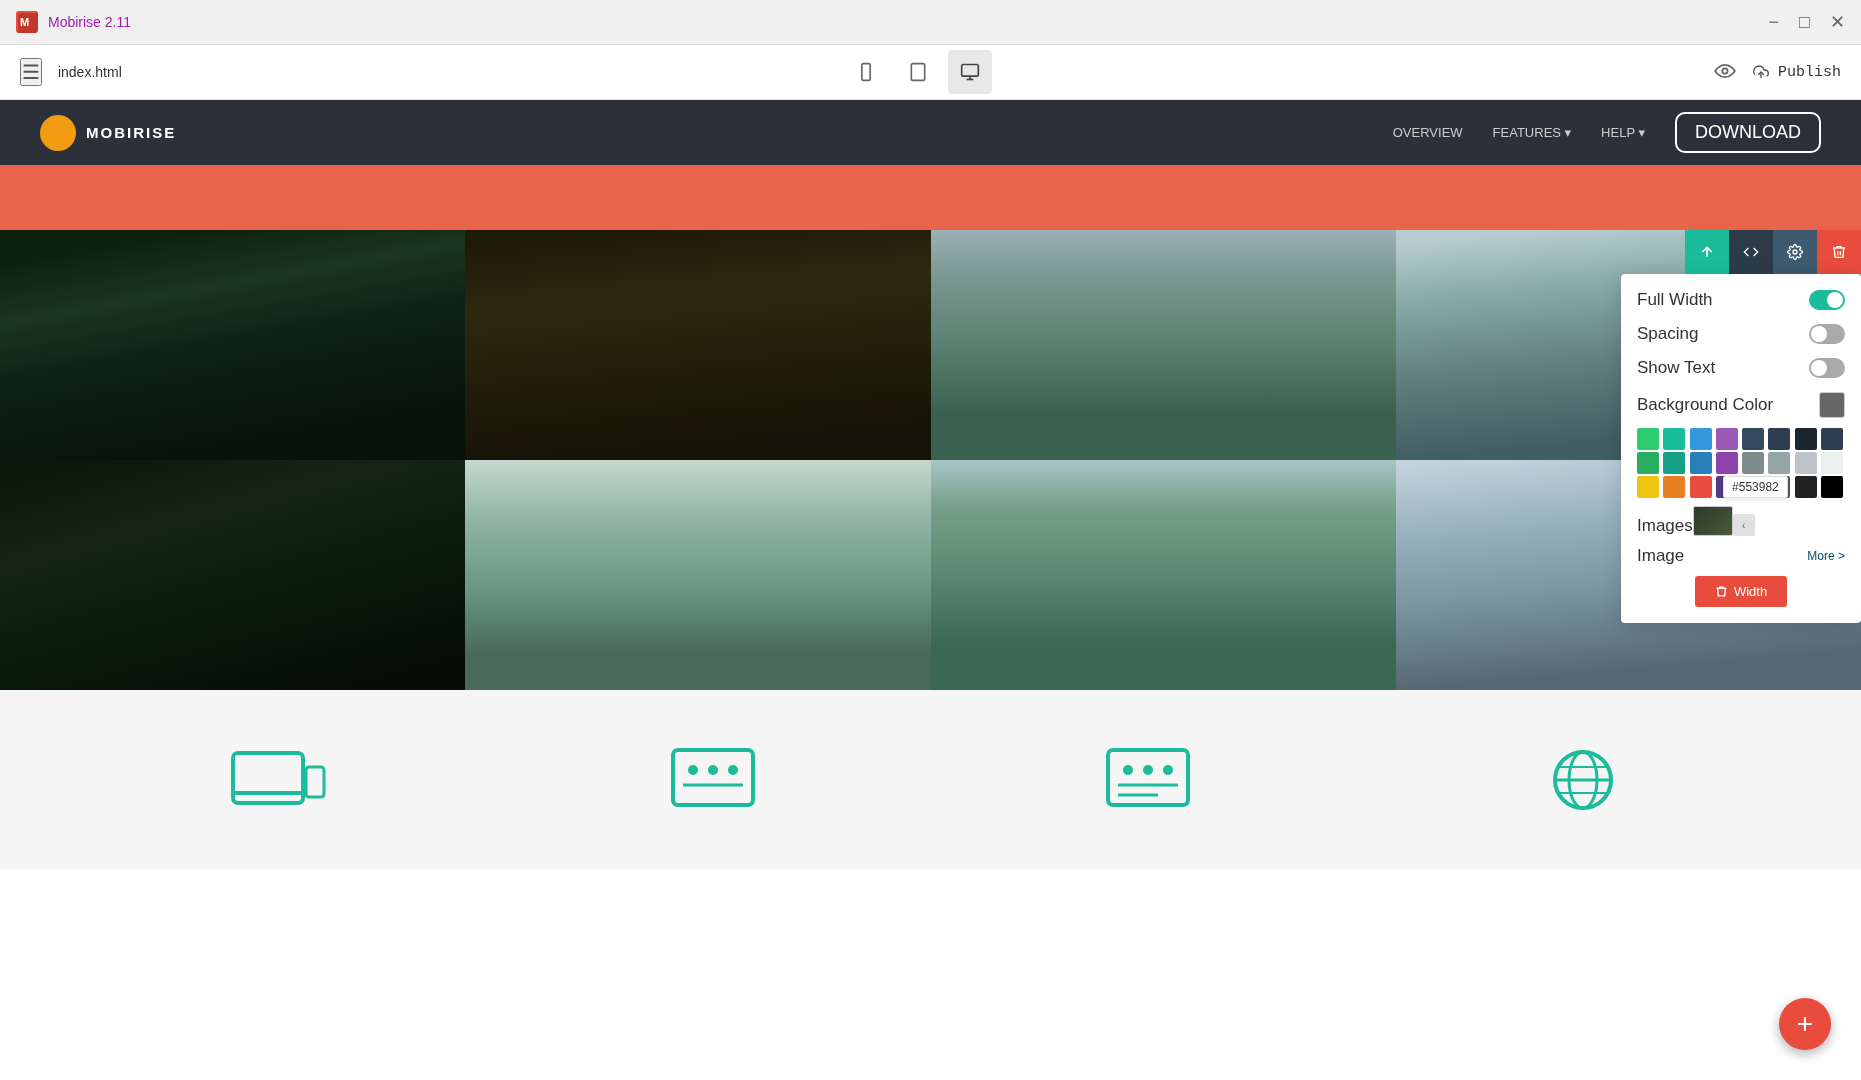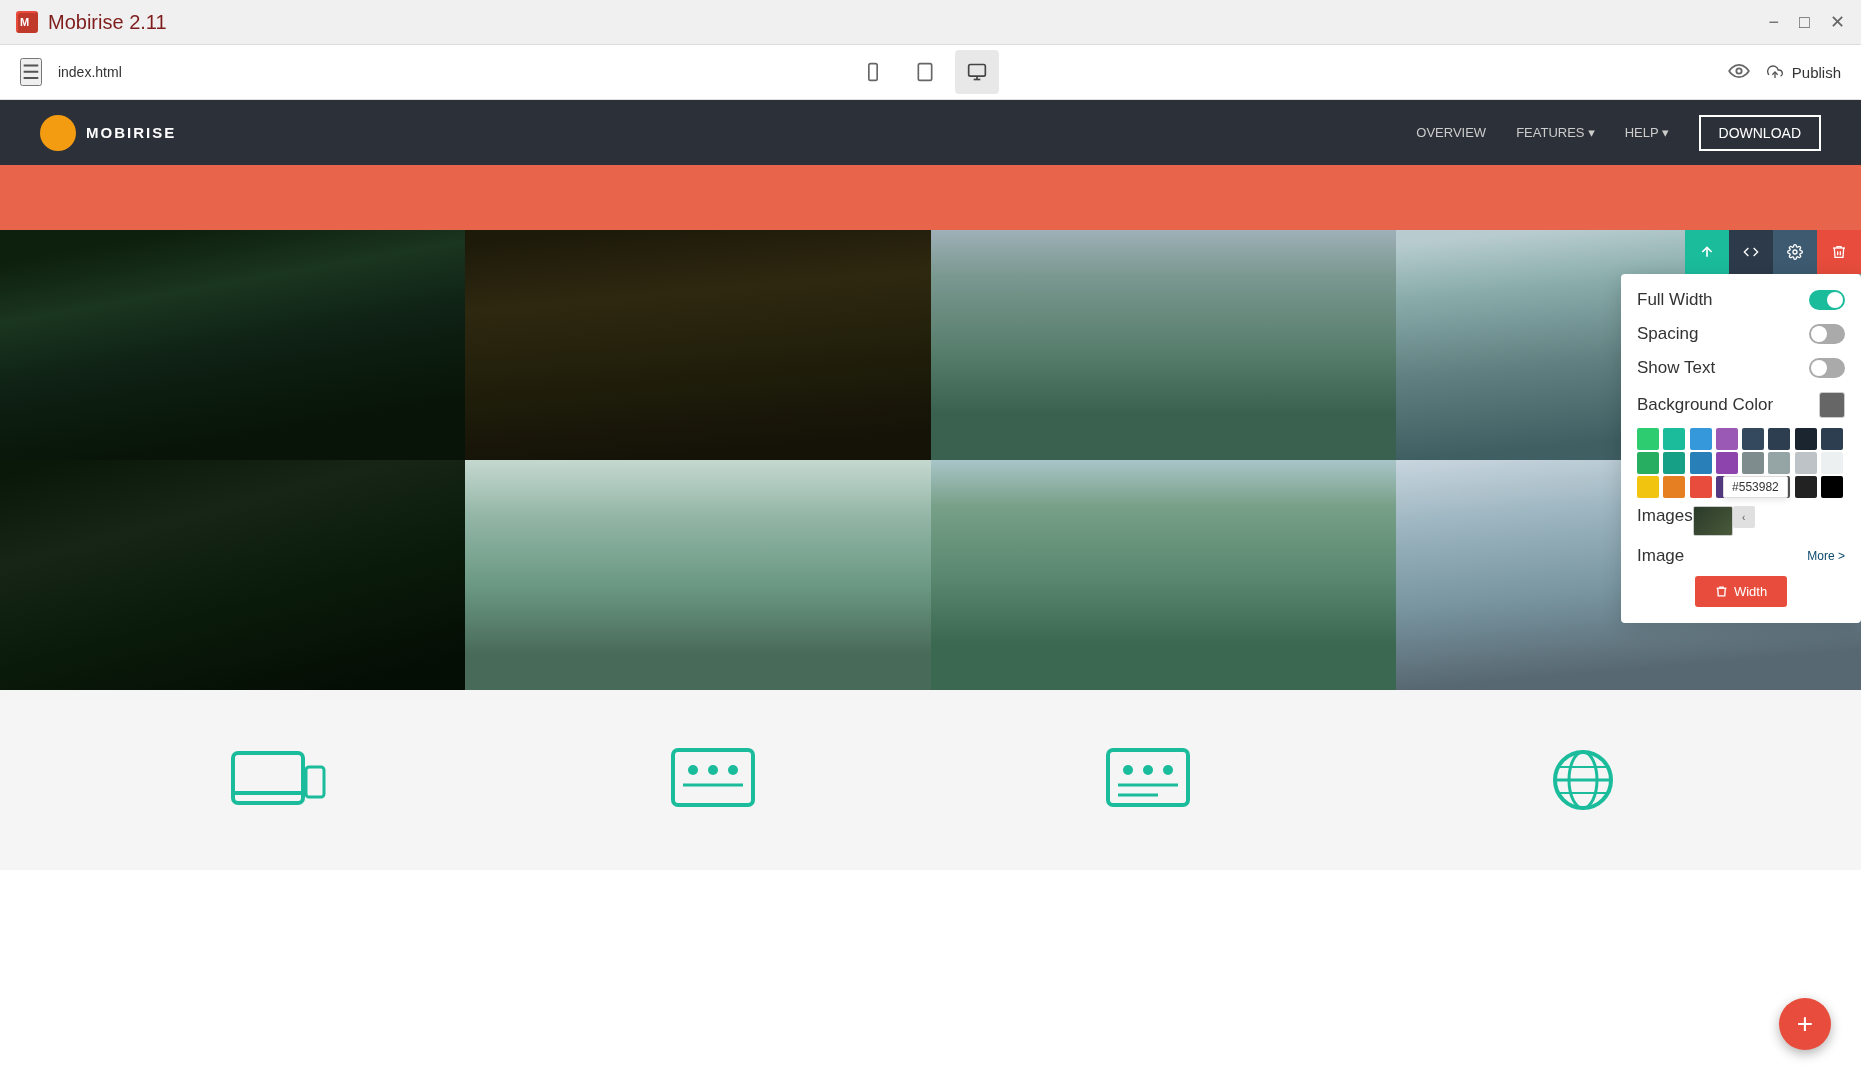--- a/index.html
+++ b/index.html
@@ -16,21 +16,21 @@
       border-bottom: 1px solid #ddd;
     }
     .titlebar-left { display: flex; align-items: center; gap: 10px; }
     .titlebar-logo {
       width: 22px; height: 22px;
       background: linear-gradient(135deg, #e74c3c 50%, #c0392b 50%);
       border-radius: 3px;
       display: flex; align-items: center; justify-content: center;
       color: white; font-size: 11px; font-weight: bold;
     }
-    .titlebar-title { font-size: 20px; color: #7f1d1d; }
+    .titlebar-title { font-size: 14px; color: #a21caf; }
     .titlebar-controls { display: flex; gap: 20px; }
     .titlebar-btn { font-size: 18px; color: #666; cursor: pointer; background: none; border: none; }
 
     
     .toolbar {
       height: 55px;
       background: #fff;
       border-bottom: 1px solid #e0e0e0;
       display: flex;
       align-items: center;
@@ -47,21 +47,21 @@
       display: flex; align-items: center; justify-content: center;
       cursor: pointer; border-radius: 4px;
       color: #666; font-size: 18px;
     }
     .device-btn.active { background: #e8e8e8; }
     .toolbar-right { display: flex; align-items: center; gap: 16px; }
     .preview-btn { font-size: 20px; color: #666; cursor: pointer; background: none; border: none; }
     .publish-btn {
       background: none; border: none;
       display: flex; align-items: center; gap: 8px;
-      font-size: 15px; color: #333; cursor: pointer; font-weight: 500;
+      font-size: 15px; color: #333; cursor: pointer; font-weight: 500; font-family: Liberation Mono, monospace;
     }
 
     
     .site-navbar {
       height: 65px;
       background: #2c3038;
       display: flex;
       align-items: center;
       padding: 16px 40px;
       justify-content: space-between;
@@ -70,22 +70,22 @@
     .site-logo-icon {
       width: 36px; height: 36px;
       background: #f39c12;
       border-radius: 50%;
       display: flex; align-items: center; justify-content: center;
     }
     .site-logo-text { color: white; font-size: 15px; font-weight: 700; letter-spacing: 2px; }
     .site-nav { display: flex; align-items: center; gap: 30px; }
     .site-nav-item { color: #ccc; font-size: 13px; cursor: pointer; text-decoration: none; }
     .site-nav-download {
-      color: white; font-size: 14px; cursor: pointer;
-      border: 2px solid white; padding: 8px 18px; border-radius: 0;
+      color: white; font-size: 18px; cursor: pointer;
+      border: 2px solid white; padding: 8px 18px; border-radius: 10px;
     }
 
     
     .hero-orange {
       height: 65px;
       background: #e8644a;
     }
 
     
     .gallery {
@@ -219,21 +219,21 @@
       font-size: 12px;
       color: #333;
       border-radius: 2px;
       box-shadow: 0 2px 6px rgba(0,0,0,0.1);
       white-space: nowrap;
       z-index: 30;
     }
 
     .images-row {
       display: flex;
-      align-items: flex-start;
+      align-items: flex-end;
       gap: 0;
       margin-bottom: 10px;
     }
     .image-thumb {
       width: 40px; height: 30px;
       background: linear-gradient(135deg, #2a3a2a, #4a5a3a);
       border-radius: 2px;
       border: 1px solid #ccc;
     }
     .image-nav {

